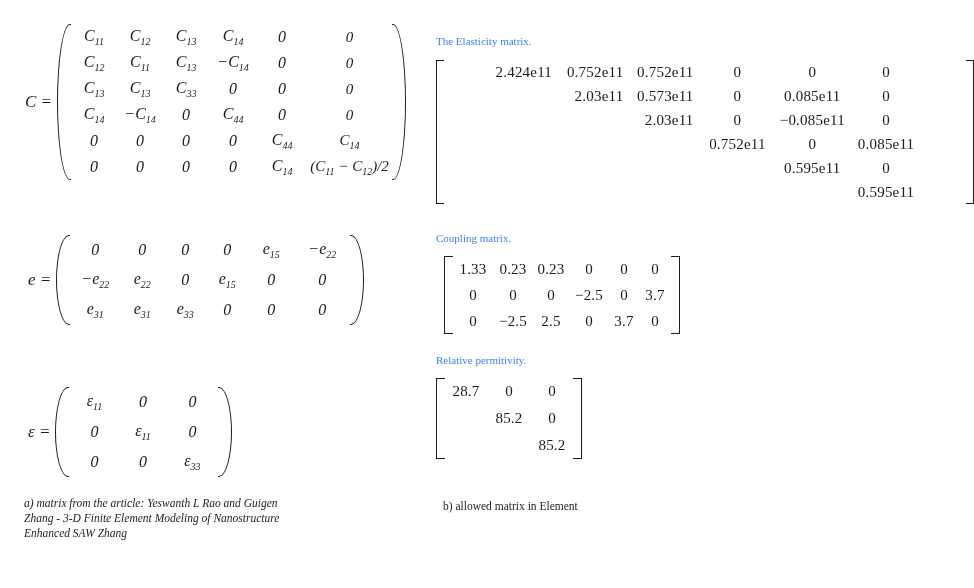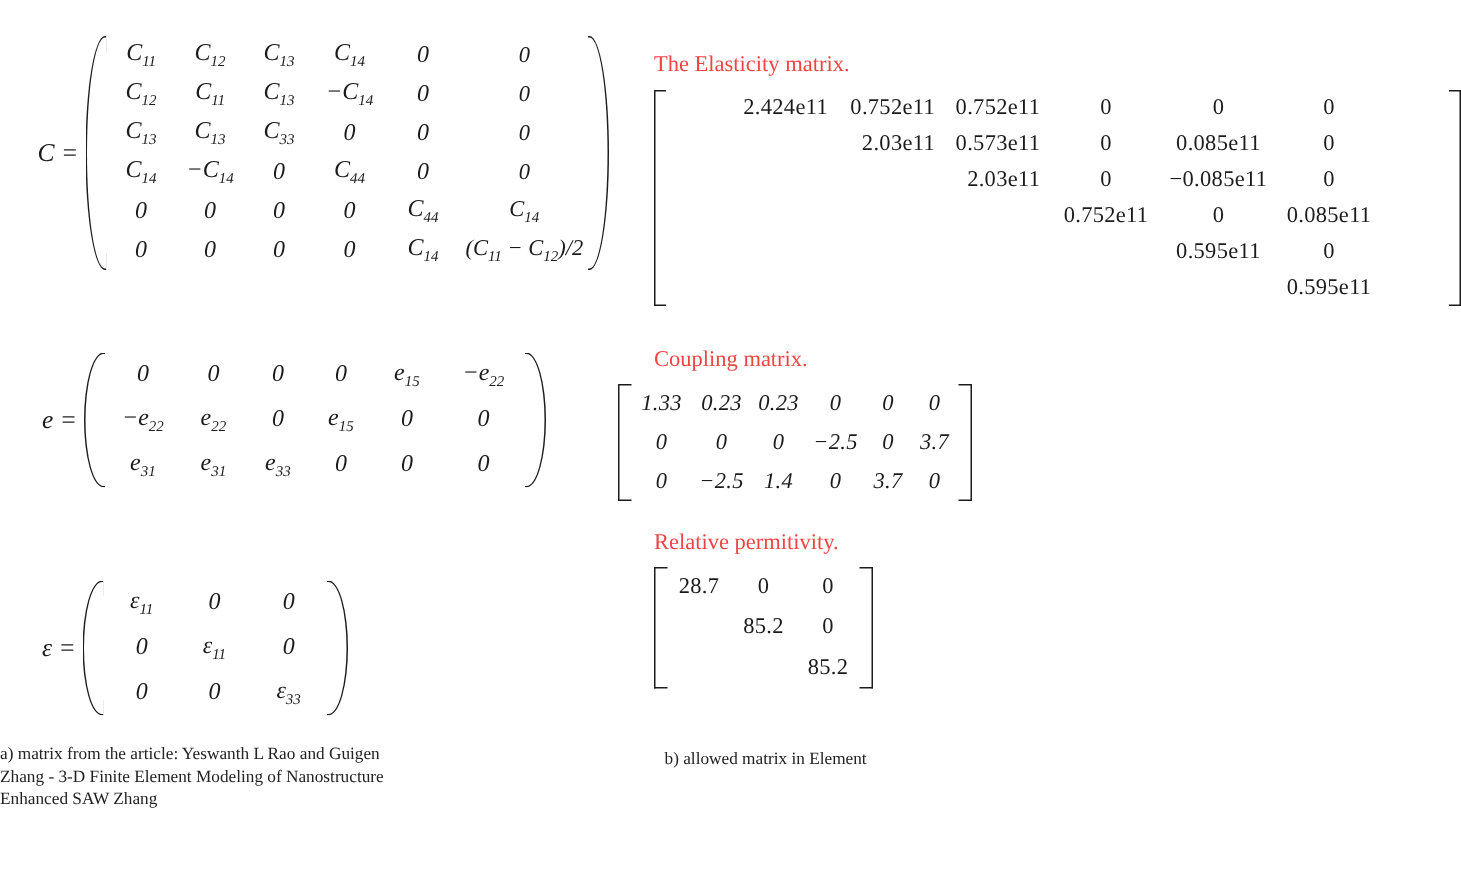--- a/index.html
+++ b/index.html
@@ -45,22 +45,22 @@
   .e-tab td{height:30px;}
   .eps-tab td{height:30px;}
 
   .elast-tab td{height:24px;}
   .elast-tab td:nth-child(-n+3){text-align:right;padding-right:7px;}
   .coup-tab td{height:26px;}
   .perm-tab td{height:27px;}
 
   .mat-title{
     position:absolute;
-    font-size:15px;
-    color:#ef4444;
+    font-size:11px;
+    color:#3b82f6;
     white-space:nowrap;
   }
   .caption{
     position:absolute;
     font-size:11.5px;
     line-height:15px;
     color:#222;
     white-space:nowrap;
   }
 </style>
@@ -269,21 +269,21 @@
         <td></td>
         <td>0.595e11</td>
       </tr>
     </tbody>
       </table>
     <div class="brak-r"></div>
   </div>
 
   <div class="mat-title" style="left:436px;top:232px;">Coupling matrix.</div>
 
-  <div class="block" style="left:412px;top:256px;height:78px;font-style:italic;">
+  <div class="block" style="left:444px;top:256px;height:78px;">
     <div class="brak-l"></div>
     <table class="mat num coup-tab">
       <colgroup>
           <col style="width:40px">
           <col style="width:40px">
           <col style="width:36px">
           <col style="width:40px">
           <col style="width:30px">
           <col style="width:32px">
         </colgroup>
@@ -300,21 +300,21 @@
         <td>0</td>
         <td>0</td>
         <td>0</td>
         <td>−2.5</td>
         <td>0</td>
         <td>3.7</td>
       </tr>
       <tr>
         <td>0</td>
         <td>−2.5</td>
-        <td>1.4</td>
+        <td>2.5</td>
         <td>0</td>
         <td>3.7</td>
         <td>0</td>
       </tr>
     </tbody>
       </table>
     <div class="brak-r"></div>
   </div>
 
   <div class="mat-title" style="left:436px;top:354px;">Relative permitivity.</div>
@@ -341,21 +341,21 @@
       <tr>
         <td></td>
         <td></td>
         <td>85.2</td>
       </tr>
     </tbody>
       </table>
     <div class="brak-r"></div>
   </div>
 
-  <div class="caption" style="left:0;top:496px;">
+  <div class="caption" style="left:24px;top:496px;font-style:italic;">
     <div>a) matrix from the article: Yeswanth L Rao and Guigen</div>
     <div>Zhang - 3-D Finite Element Modeling of Nanostructure</div>
     <div>Enhanced SAW Zhang</div>
   </div>
 
   <div class="caption" style="left:443px;top:499px;">b) allowed matrix in Element</div>
 
 </div>
 
 </body></html>

